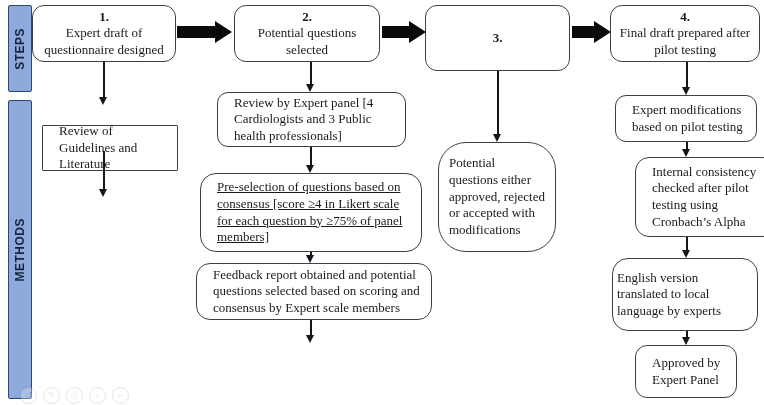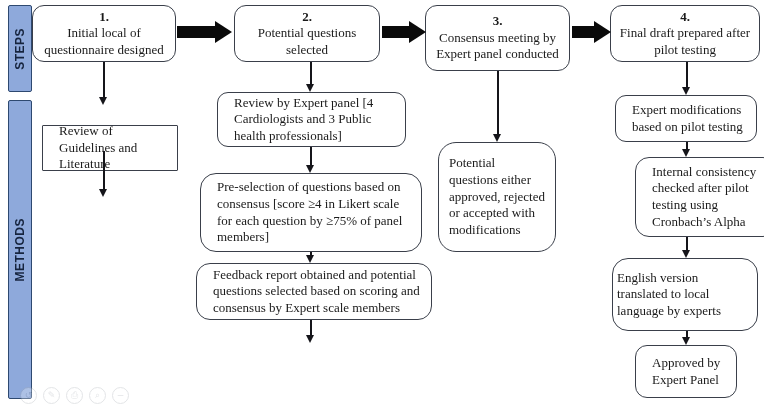--- a/index.html
+++ b/index.html
@@ -59,29 +59,28 @@
 
   <div class="side-bar" style="top:5px;height:85px;">
     <span>STEPS</span>
   </div>
   <div class="side-bar" style="top:100px;height:297px;">
     <span>METHODS</span>
   </div>
 
   <div class="fbox step-box" style="left:32px;top:5px;width:144px;height:57px;">
     <span class="step-num">1.</span>
-    <span>Initial local of questionnaire designed</span>
+    <span>Expert draft of questionnaire designed</span>
   </div>
   <div class="fbox step-box" style="left:234px;top:5px;width:146px;height:57px;">
     <span class="step-num">2.</span>
     <span>Potential questions selected</span>
   </div>
   <div class="fbox step-box" style="left:425px;top:5px;width:145px;height:66px;">
     <span class="step-num">3.</span>
-    <span>Consensus meeting by Expert panel conducted</span>
   </div>
   <div class="fbox step-box" style="left:610px;top:5px;width:150px;height:57px;">
     <span class="step-num">4.</span>
     <span>Final draft prepared after pilot testing</span>
   </div>
 
   <div class="block-arrow" style="left:177px;top:21px;">
     <div class="shaft" style="width:38px;"></div>
     <div class="head"></div>
   </div>
@@ -102,34 +101,34 @@
   <div class="vline" style="left:103px;top:151px;height:38px;"></div>
   <div class="vhead" style="left:99px;top:189px;"></div>
 
   <div class="vline" style="left:310px;top:62px;height:22px;"></div>
   <div class="vhead" style="left:306px;top:84px;"></div>
   <div class="fbox method-box txt-left" style="left:217px;top:92px;width:189px;height:55px;border-radius:11px;">
     <span>Review by Expert panel [4 Cardiologists and 3 Public health professionals]</span>
   </div>
   <div class="vline" style="left:310px;top:147px;height:18px;"></div>
   <div class="vhead" style="left:306px;top:165px;"></div>
-  <div class="fbox method-box txt-left" style="left:200px;top:173px;width:222px;height:79px;border-radius:16px;">
+  <div class="fbox method-box txt-left" style="left:200px;top:173px;width:222px;height:79px;border-radius:16px;text-decoration:underline;">
     <span>Pre-selection of questions based on consensus [score ≥4 in Likert scale for each question by ≥75% of panel members]</span>
   </div>
   <div class="vline" style="left:310px;top:252px;height:3px;"></div>
   <div class="vhead" style="left:306px;top:255px;"></div>
   <div class="fbox method-box txt-left" style="left:196px;top:263px;width:236px;height:57px;border-radius:14px;">
     <span>Feedback report obtained and potential questions selected based on scoring and consensus by Expert scale members</span>
   </div>
   <div class="vline" style="left:310px;top:320px;height:15px;"></div>
   <div class="vhead" style="left:306px;top:335px;"></div>
 
   <div class="vline" style="left:497px;top:71px;height:63px;"></div>
   <div class="vhead" style="left:493px;top:134px;"></div>
-  <div class="fbox method-box txt-left" style="left:438px;top:142px;width:118px;height:110px;border-radius:18px;padding-left:10px;">
+  <div class="fbox method-box txt-left" style="left:438px;top:142px;width:118px;height:110px;border-radius:28px;padding-left:10px;">
     <span>Potential questions either approved, rejected or accepted with modifications</span>
   </div>
 
   <div class="vline" style="left:686px;top:62px;height:25px;"></div>
   <div class="vhead" style="left:682px;top:87px;"></div>
   <div class="fbox method-box txt-left" style="left:615px;top:95px;width:142px;height:47px;border-radius:11px;">
     <span>Expert modifications based on pilot testing</span>
   </div>
   <div class="vline" style="left:686px;top:142px;height:7px;"></div>
   <div class="vhead" style="left:682px;top:149px;"></div>

